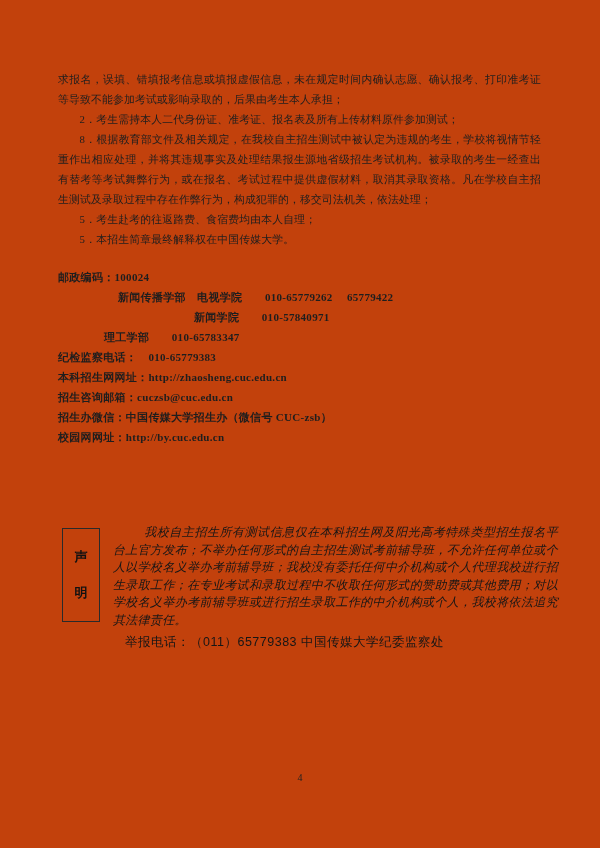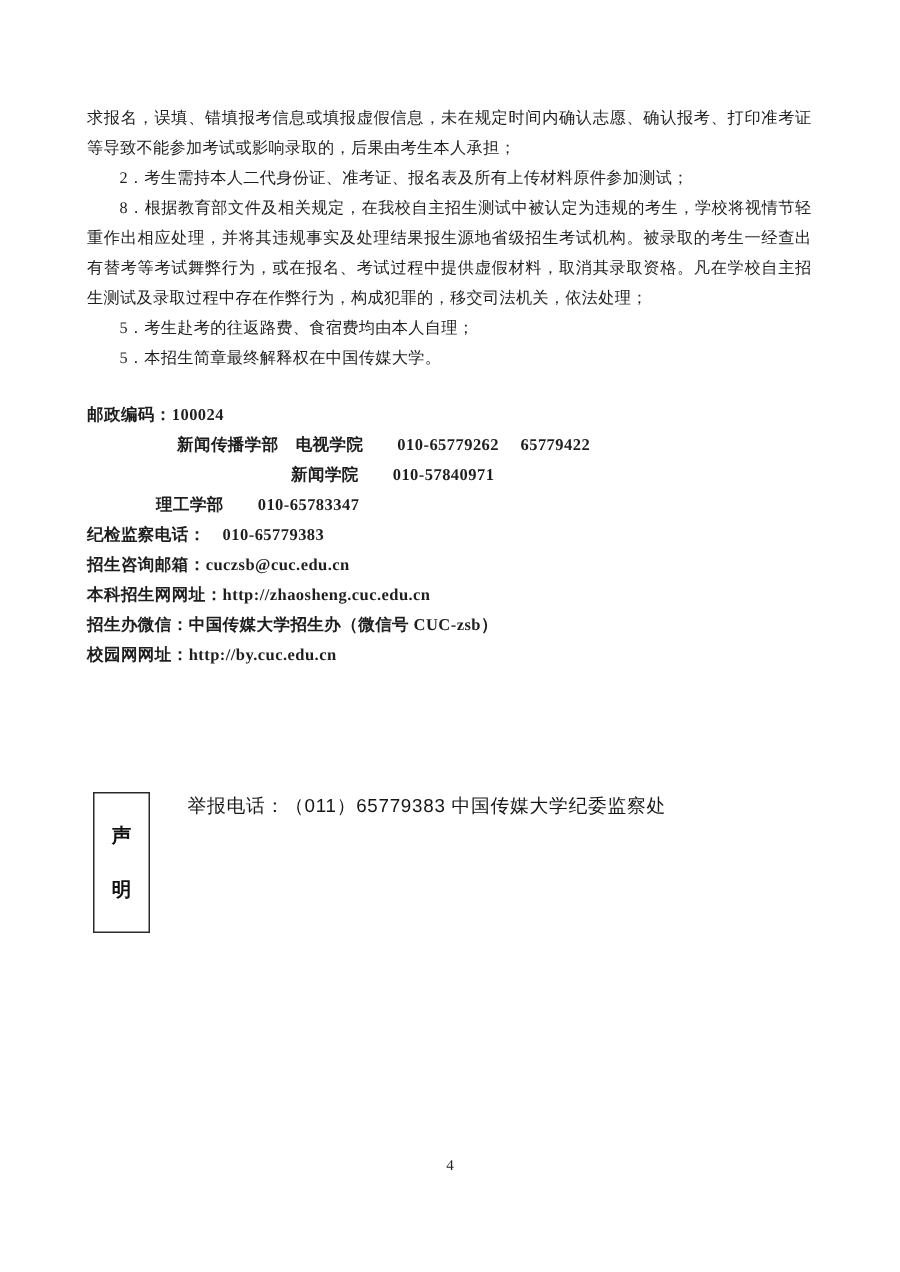--- a/index.html
+++ b/index.html
@@ -4,21 +4,21 @@
 <style>
   html,body{margin:0;padding:0;}
   body{
     background:#e8e8e8;
     font-family:"Liberation Serif","DejaVu Serif",serif;
   }
   .page{
     position:relative;
     width:600px;height:848px;
     margin:0 auto;
-    background:#ffffff;
+    background:#c2410c;
     color:#1e1e1e;
     overflow:hidden;
   }
   
   .body-text{
     position:absolute;
     left:58px;top:69px;
     width:483px;
   }
   .body-text p{
@@ -110,31 +110,32 @@
     <p class="num">5．考生赴考的往返路费、食宿费均由本人自理；</p>
     <p class="num">5．本招生简章最终解释权在中国传媒大学。</p>
   </section>
 
   <section class="contact">
     <div class="contact-line">邮政编码：100024</div>
     <div class="contact-line ind-a">新闻传播学部　电视学院　　010-65779262　 65779422</div>
     <div class="contact-line ind-b">新闻学院　　010-57840971</div>
     <div class="contact-line ind-c">理工学部　　010-65783347</div>
     <div class="contact-line">纪检监察电话：　010-65779383</div>
+    <div class="contact-line">本科招生网网址：http://zhaosheng.cuc.edu.cn</div>
     <div class="contact-line">招生咨询邮箱：cuczsb@cuc.edu.cn</div>
-    <div class="contact-line">本科招生网网址：http://zhaosheng.cuc.edu.cn</div>
     <div class="contact-line">招生办微信：中国传媒大学招生办（微信号 CUC-zsb）</div>
     <div class="contact-line">校园网网址：http://by.cuc.edu.cn</div>
   </section>
 
   <section class="declaration">
     <div class="decl-box">
       <span>声</span>
       <span>明</span>
     </div>
     <div class="decl-right">
+      <p class="decl-text">我校自主招生所有测试信息仅在本科招生网及阳光高考特殊类型招生报名平台上官方发布；不举办任何形式的自主招生测试考前辅导班，不允许任何单位或个人以学校名义举办考前辅导班；我校没有委托任何中介机构或个人代理我校进行招生录取工作；在专业考试和录取过程中不收取任何形式的赞助费或其他费用；对以学校名义举办考前辅导班或进行招生录取工作的中介机构或个人，我校将依法追究其法律责任。</p>
       <p class="decl-report">举报电话：（011）65779383  中国传媒大学纪委监察处</p>
     </div>
   </section>
 
   <footer class="page-number">4</footer>
 
 </div>
 
 </body></html>

